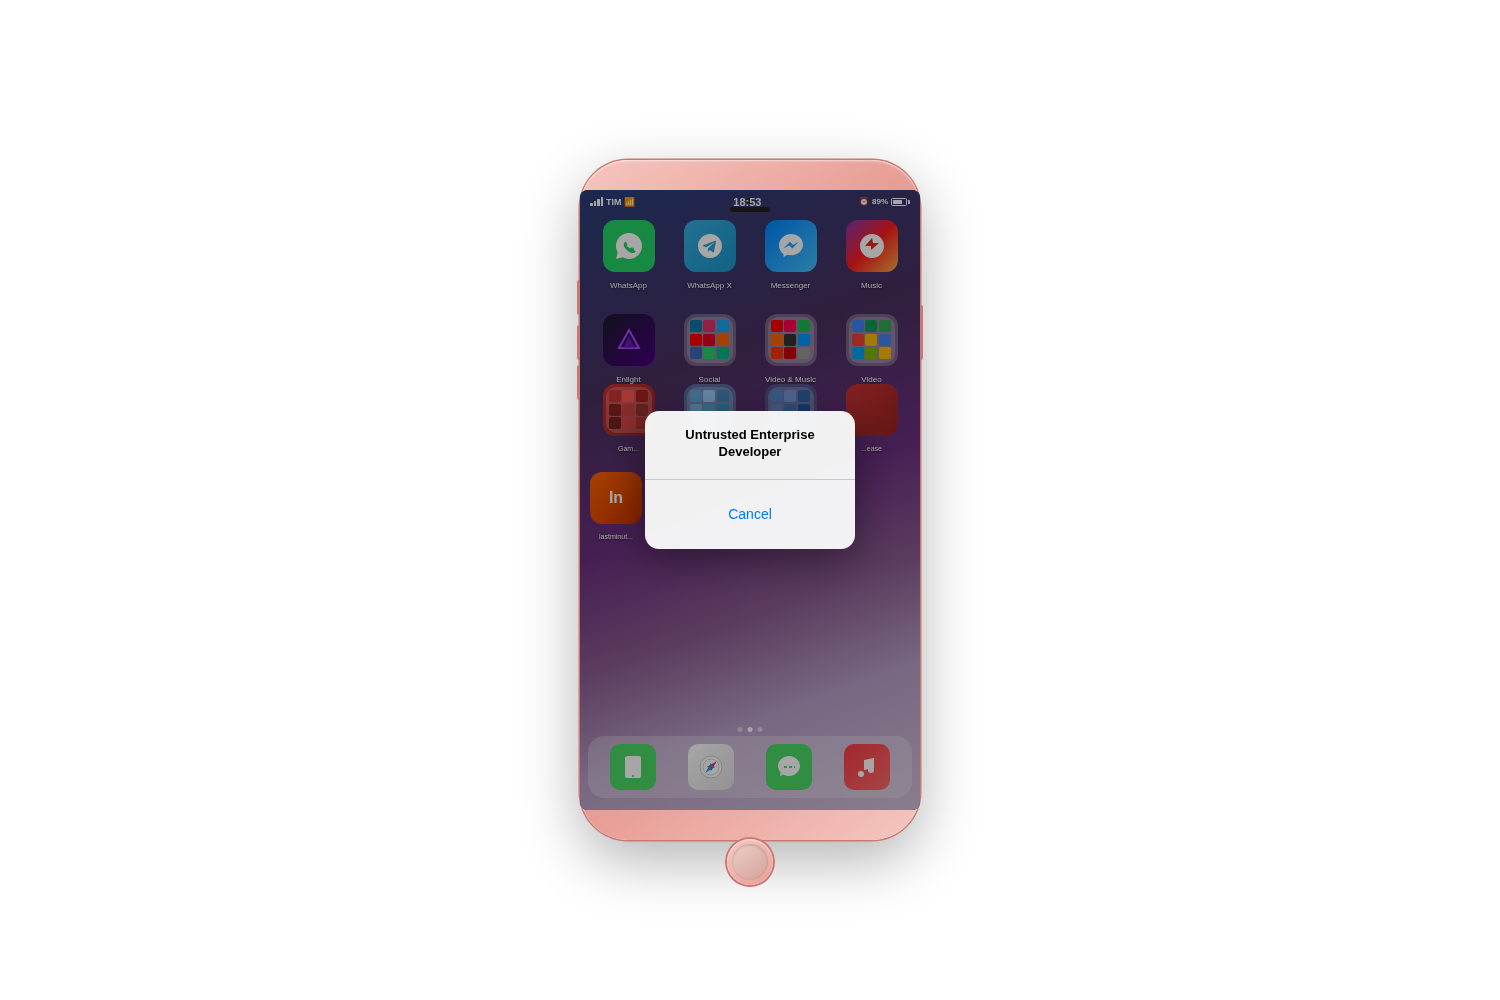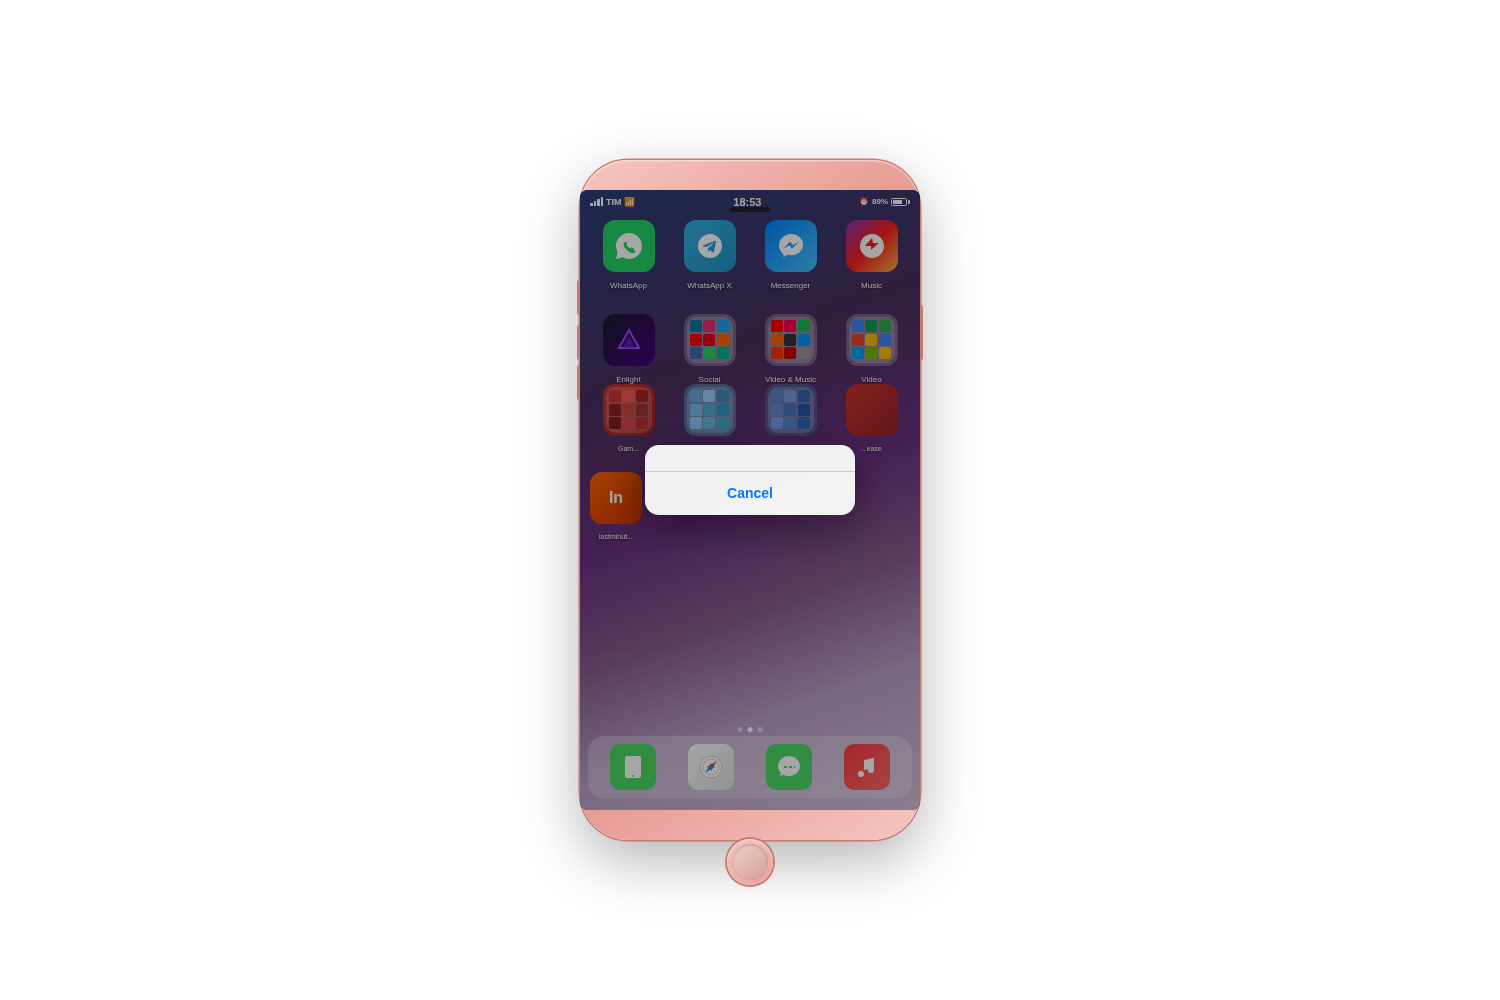--- a/index.html
+++ b/index.html
@@ -357,28 +357,27 @@
       height: 0.5px;
       background: #c7c7cc;
     }
 
     .alert-buttons {
       display: flex;
     }
 
     .alert-button {
       flex: 1;
-      padding: 14px;
+      padding: 27px;
       text-align: center;
       font-size: 14px;
       color: #007AFF;
       cursor: pointer;
       background: transparent;
       border: none;
-      font-weight: bold;
     }
 
     
     .cloud {
       position: absolute;
       border-radius: 50%;
       background: rgba(255,255,255,0.07);
     }
 
     .app-lastminute {
@@ -623,20 +622,21 @@
         <div class="dock-icon dock-music">
           <svg width="26" height="26" viewBox="0 0 26 26" fill="white">
             <path d="M10 20a3 3 0 1 1-6 0 3 3 0 0 1 6 0zm10-4a3 3 0 1 1-6 0 3 3 0 0 1 6 0zM10 16V6l10-2v10"></path>
           </svg>
         </div>
       </div>
 
       <div class="alert-overlay">
         <div class="alert-box">
           <div class="alert-content">
+            <div class="alert-title">Untrusted Enterprise Developer</div>
           </div>
           <div class="alert-divider"></div>
           <div class="alert-buttons">
             <button class="alert-button">Cancel</button>
           </div>
         </div>
       </div>
 
     </div>
   </div>

